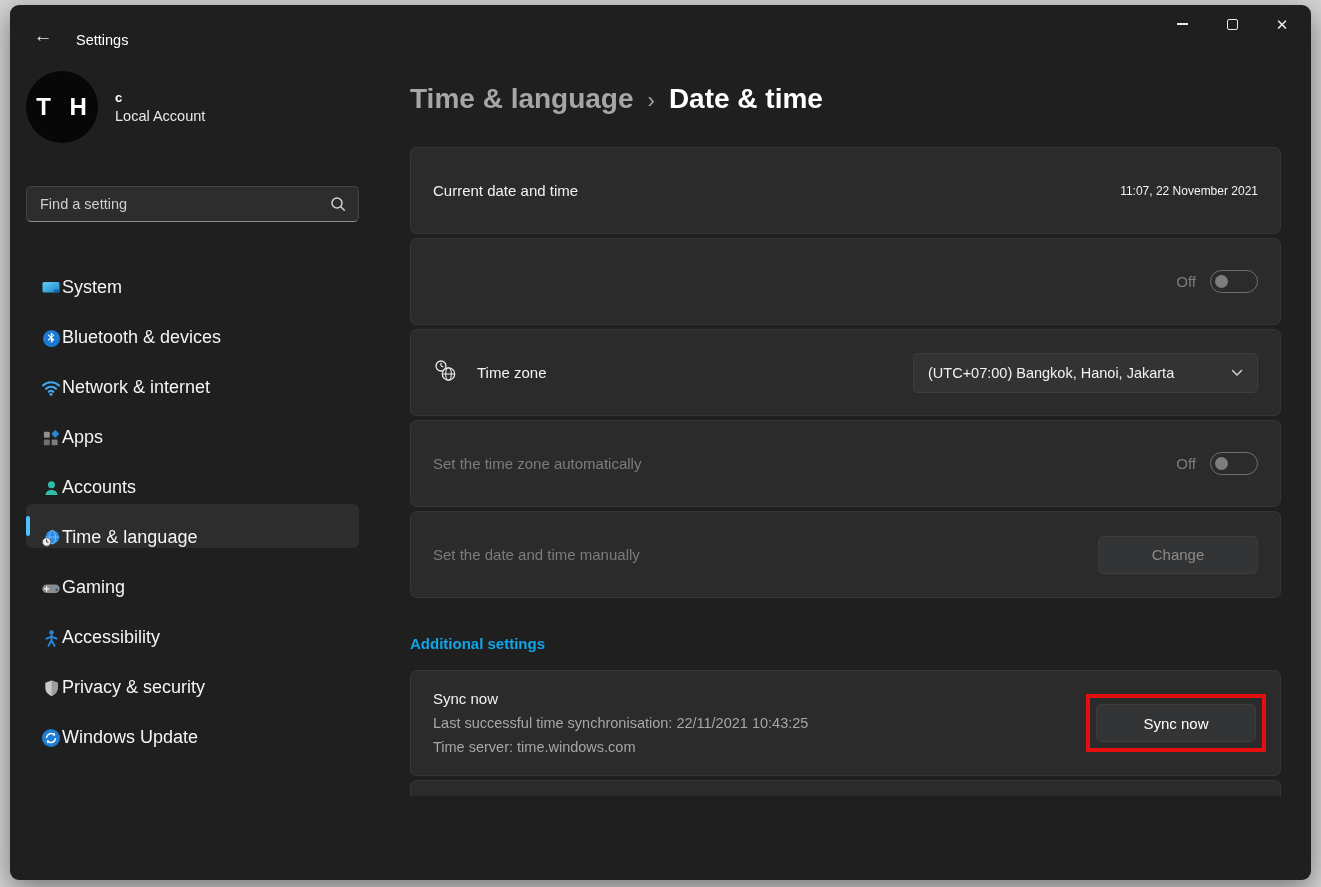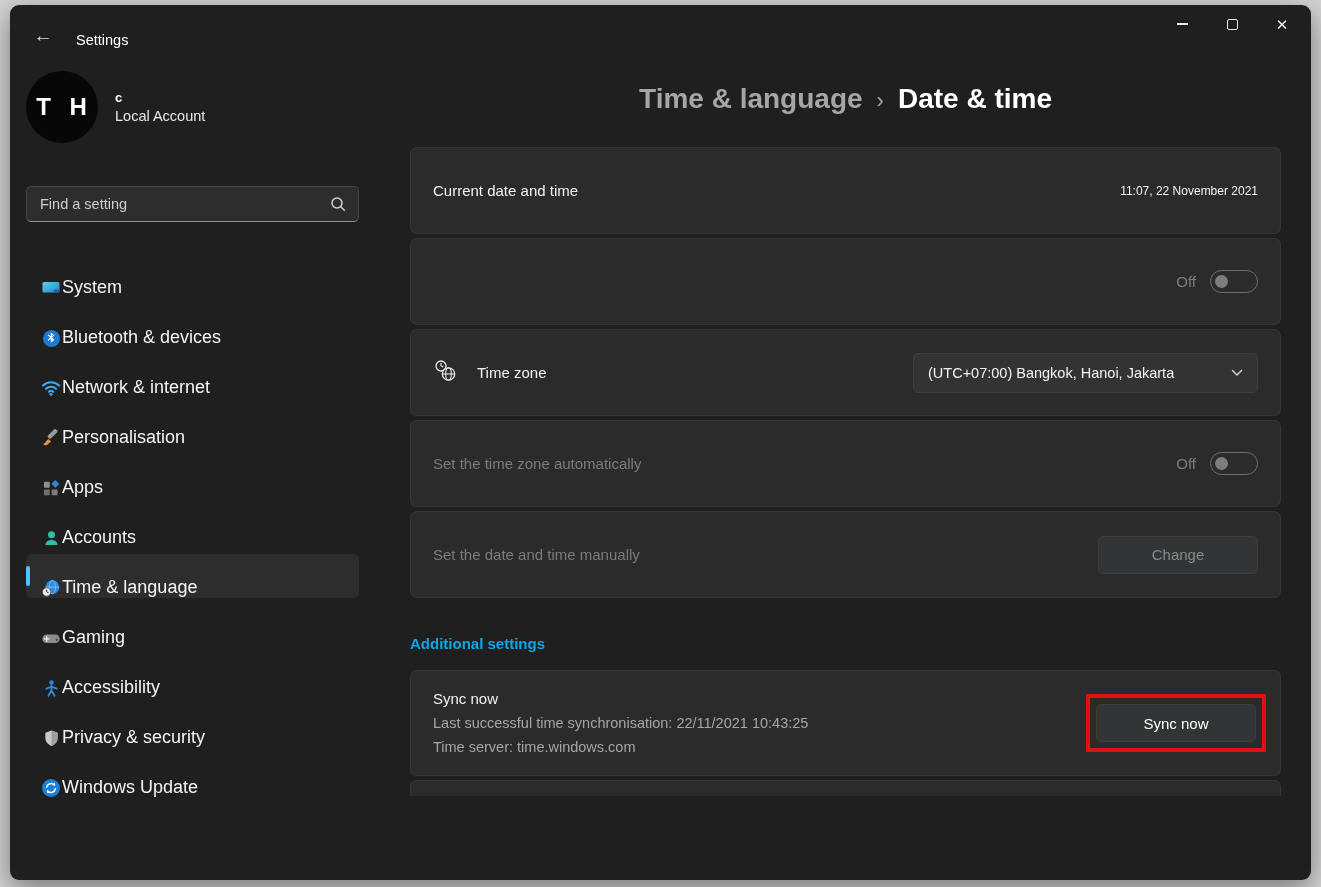--- a/index.html
+++ b/index.html
@@ -56,21 +56,21 @@
     font-size:18px; color:#f4f4f4; cursor:default;
   }
   .nav-item.selected { background:#2d2d2d; }
   .nav-item.selected::before {
     content:""; position:absolute; left:0; top:12px; width:3.5px; height:20px;
     border-radius:3px; background:#4cc2ff;
   }
   .nav-ic { width:20px; height:20px; display:flex; align-items:center; justify-content:center; flex:0 0 20px; }
   
   .content { position:absolute; left:400px; top:0; width:871px; padding-top:74px; }
-  .breadcrumb { font-size:28px; font-weight:600; line-height:40px; white-space:nowrap;text-align:center; }
+  .breadcrumb { font-size:28px; font-weight:600; line-height:40px; white-space:nowrap; }
   .crumb-parent { color:#a6a6a6; }
   .crumb-sep { color:#a6a6a6; font-size:22px; margin:0 14px; font-weight:400; }
   .crumb-current { color:#ffffff; }
   .cards { margin-top:26px; }
   .card {
     background:#2b2b2b; border:1px solid rgba(255,255,255,.055);
     border-radius:7px; height:87px; margin-bottom:4px;
     display:flex; align-items:center; padding:0 22px;
   }
   .card .label { font-size:15px; color:#f2f2f2; }
@@ -198,29 +198,20 @@
           <svg width="20" height="20" viewBox="0 0 20 20">
               <path d="M2 7.5a11.5 11.5 0 0 1 16 0" fill="none" stroke="#3fa9f5" stroke-width="2.1" stroke-linecap="round"></path>
               <path d="M5 10.7a7.2 7.2 0 0 1 10 0" fill="none" stroke="#3fa9f5" stroke-width="2.1" stroke-linecap="round"></path>
               <path d="M7.8 13.8a3.2 3.2 0 0 1 4.4 0" fill="none" stroke="#3fa9f5" stroke-width="2.1" stroke-linecap="round"></path>
               <circle cx="10" cy="16.2" r="1.5" fill="#3fa9f5"></circle>
             </svg>
         </span>
         <span>Network &amp; internet</span>
       </div>
 
-      <div class="nav-item">
-        <span class="nav-ic">
-          <svg width="19" height="19" viewBox="0 0 20 20">
-              <rect x="9" y="-1" width="4.4" height="12" rx="1.6" fill="#9a9a9a" transform="rotate(45 11 5)"></rect>
-              <path d="M6.8 10.5 9.5 13.2 5.5 16.5c-1.6 1.2-4 .4-4-1 1.8-.4 2.6-1.6 3-2.8z" fill="#f29430"></path>
-            </svg>
-        </span>
-        <span>Personalisation</span>
-      </div>
 
       <div class="nav-item">
         <span class="nav-ic">
           <svg width="19" height="19" viewBox="0 0 20 20">
               <rect x="2" y="3" width="6.2" height="6.2" rx="1" fill="#8f8f8f"></rect>
               <rect x="2" y="11" width="6.2" height="6.2" rx="1" fill="#6f6f6f"></rect>
               <rect x="10.2" y="11" width="6.2" height="6.2" rx="1" fill="#7d7d7d"></rect>
               <rect x="11" y="2.2" width="6" height="6" rx="1" fill="#2b88d8" transform="rotate(45 14 5.2)"></rect>
             </svg>
         </span>

